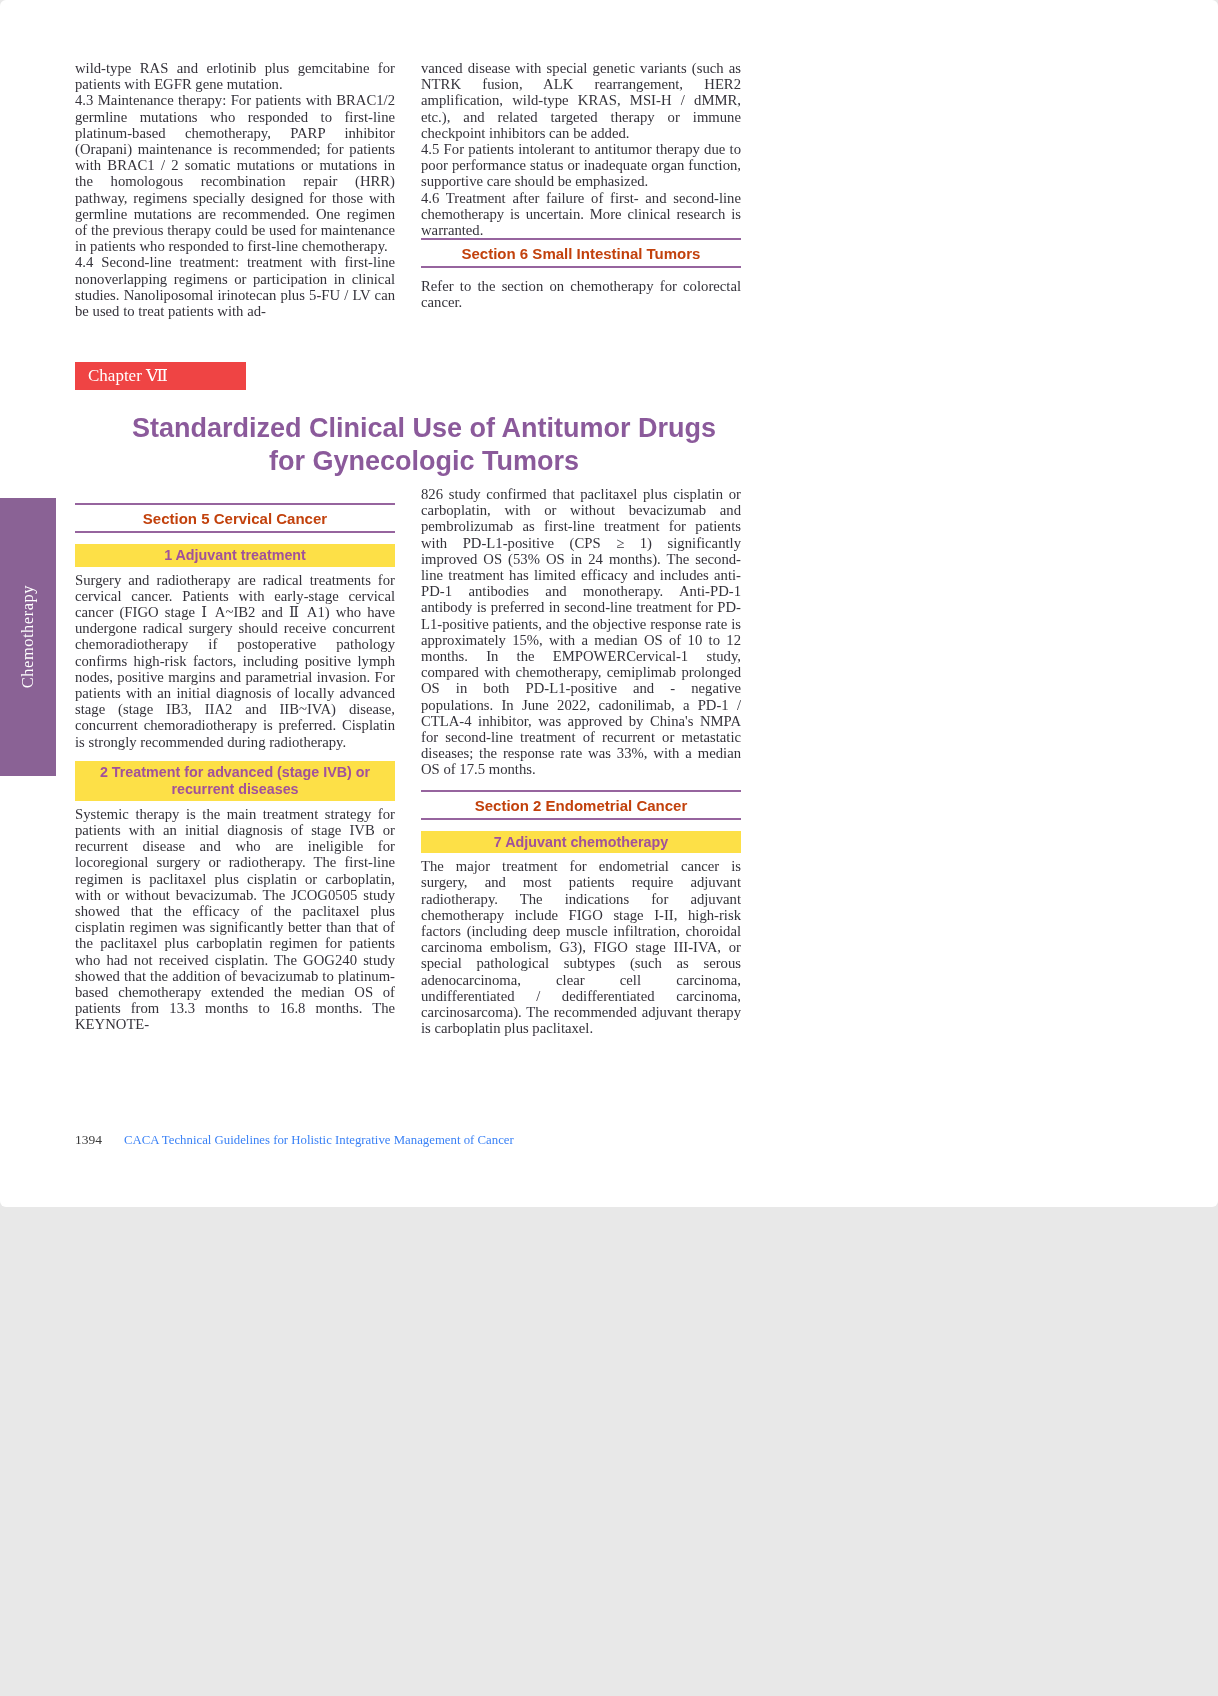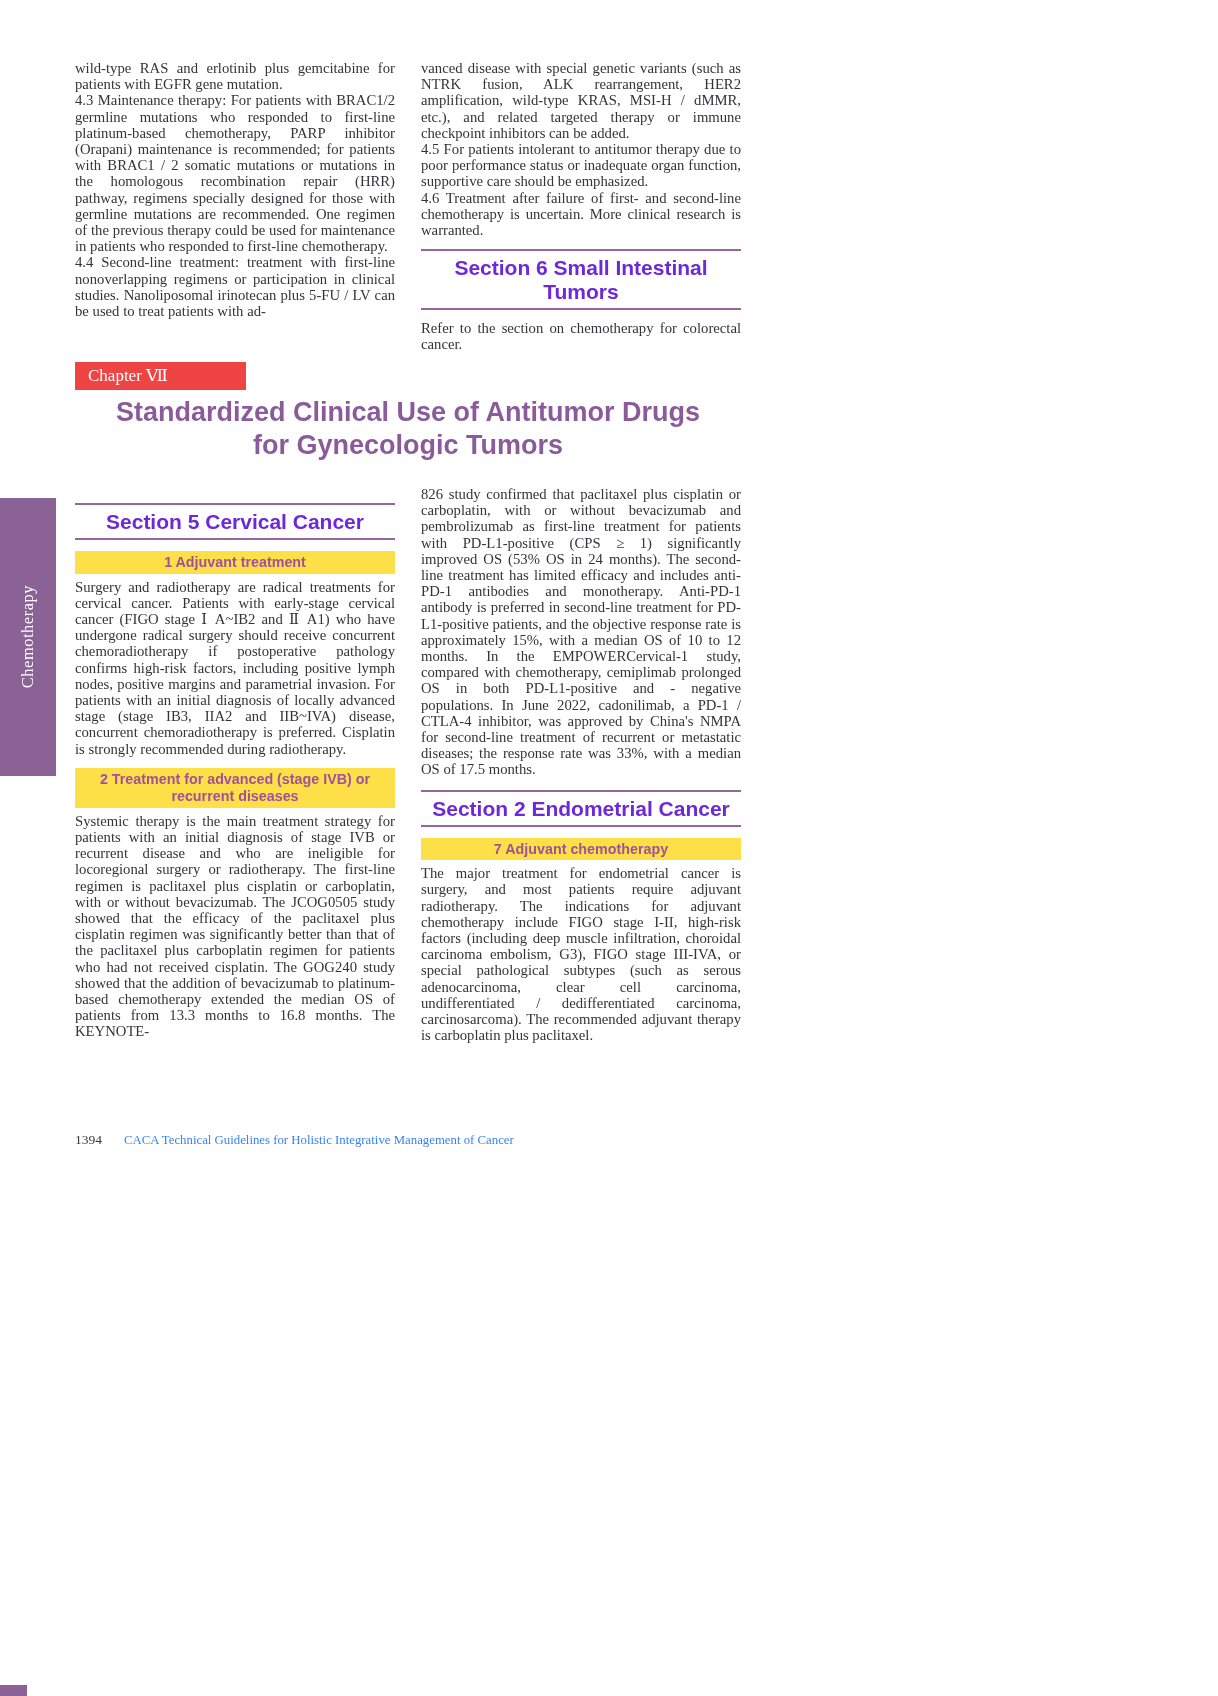--- a/index.html
+++ b/index.html
@@ -1,30 +1,30 @@
 <!DOCTYPE html>
 <html><head>
 <meta charset="utf-8">
 <style>
   html,body{margin:0;padding:0;background:#e8e8e8;}
   *{box-sizing:border-box;}
-  .page{position:relative;width:1218px;height:1696px;background:#ffffff;overflow:hidden;
-        font-family:"Liberation Serif","DejaVu Serif",serif;}
+  .page{position:relative;width:1218px;height:1207px;background:#ffffff;overflow:hidden;
+        font-family:"Liberation Serif","DejaVu Serif",serif;border-radius:6px;}
   .body-text{margin:0;font-size:14.7px;line-height:16.2px;text-align:justify;color:#34323a;}
   .topgrid{position:absolute;left:75px;top:60px;width:666px;display:flex;gap:26px;}
   .colw{width:320px;flex:0 0 320px;}
-  .section-heading{margin:11px 0 10px;padding:5px 0 4px;text-align:center;
-        font-family:"Liberation Sans","DejaVu Sans",sans-serif;font-weight:bold;font-size:21px;
-        color:#6d28d9;border-top:2px solid #96649e;border-bottom:2px solid #96649e;}
+  .section-heading{margin:0 0 10px;padding:5px 0 4px;text-align:center;
+        font-family:"Liberation Sans","DejaVu Sans",sans-serif;font-weight:bold;font-size:15px;
+        color:#c2410c;border-top:2px solid #96649e;border-bottom:2px solid #96649e;}
   .subsection-heading{margin:11px 0 5px;padding:3px 4px 2px;text-align:center;
         font-family:"Liberation Sans","DejaVu Sans",sans-serif;font-weight:bold;font-size:14.3px;
         line-height:17.5px;color:#a1519b;background:#fde047;}
   .chapter-box{position:absolute;left:75px;top:362px;width:171px;height:28px;line-height:28px;
         padding-left:13px;background:#ef4444;color:#ffffff;font-size:17px;}
-  .main-title{position:absolute;left:75px;top:396px;width:666px;margin:0;text-align:center;
+  .main-title{position:absolute;left:75px;top:396px;width:666px;margin:16px;text-align:center;
         font-family:"Liberation Sans","DejaVu Sans",sans-serif;font-weight:bold;font-size:27px;
         line-height:33px;color:#8b5a9b;}
   .sidebar-tab{position:absolute;left:0;top:498px;width:56px;height:278px;background:#8a6295;
         display:flex;align-items:center;justify-content:center;}
   .sidebar-vert{writing-mode:vertical-rl;transform:rotate(180deg);color:#ffffff;
         font-size:16.5px;letter-spacing:0.5px;}
   .main-left{position:absolute;left:75px;top:503px;width:320px;}
   .main-left .section-heading{margin-top:0;}
   .main-right{position:absolute;left:421px;top:486px;width:320px;}
   .main-right .section-heading{margin-top:12px;}

